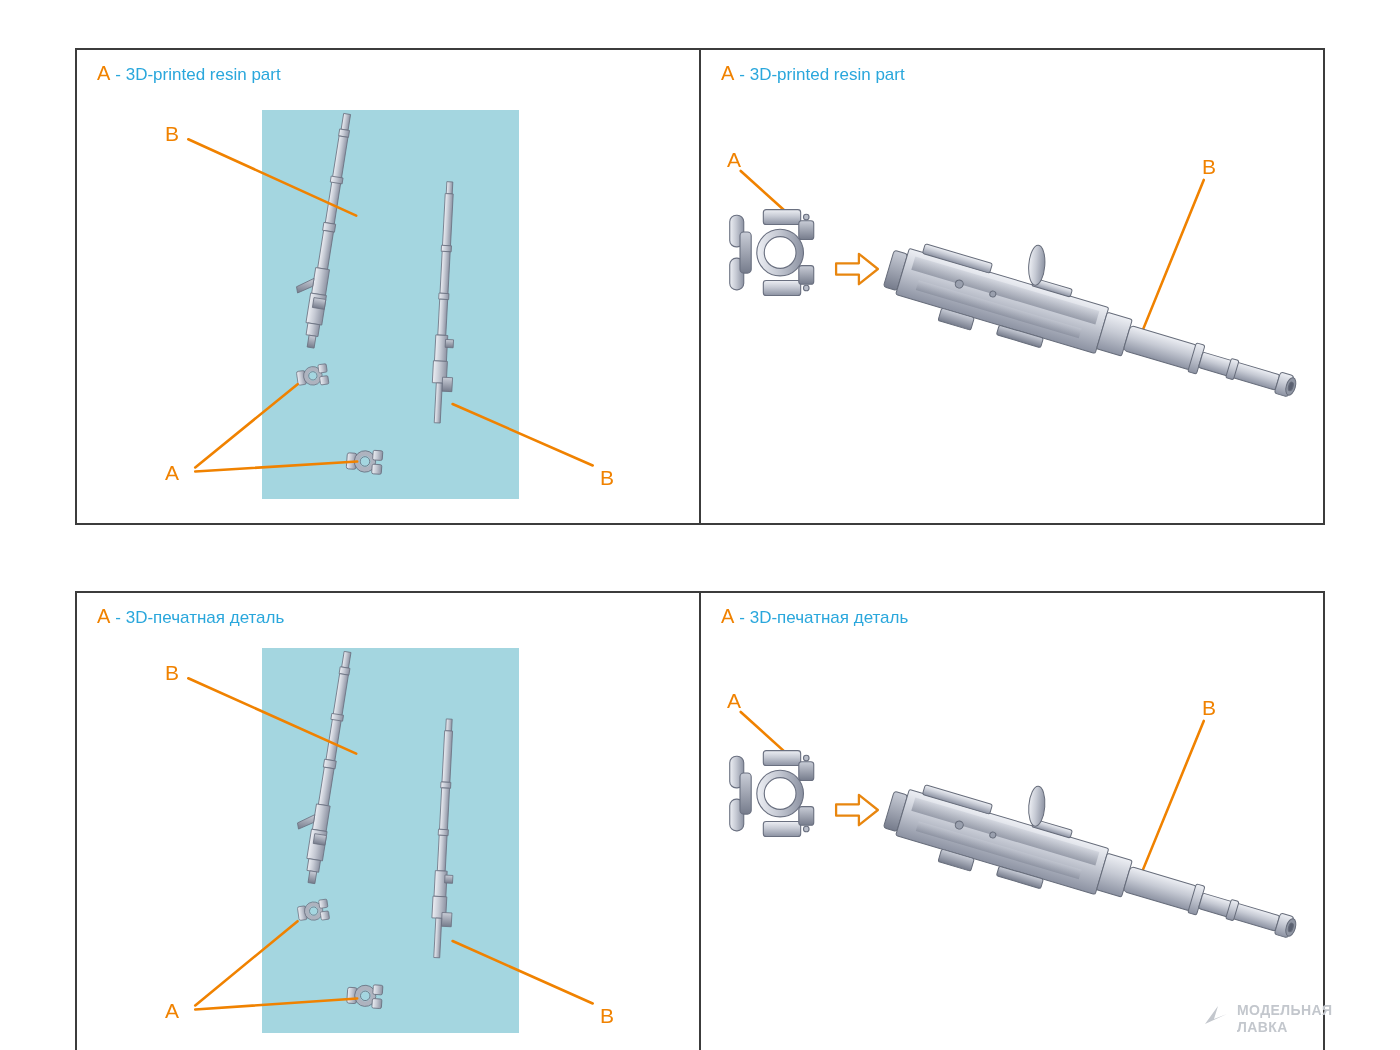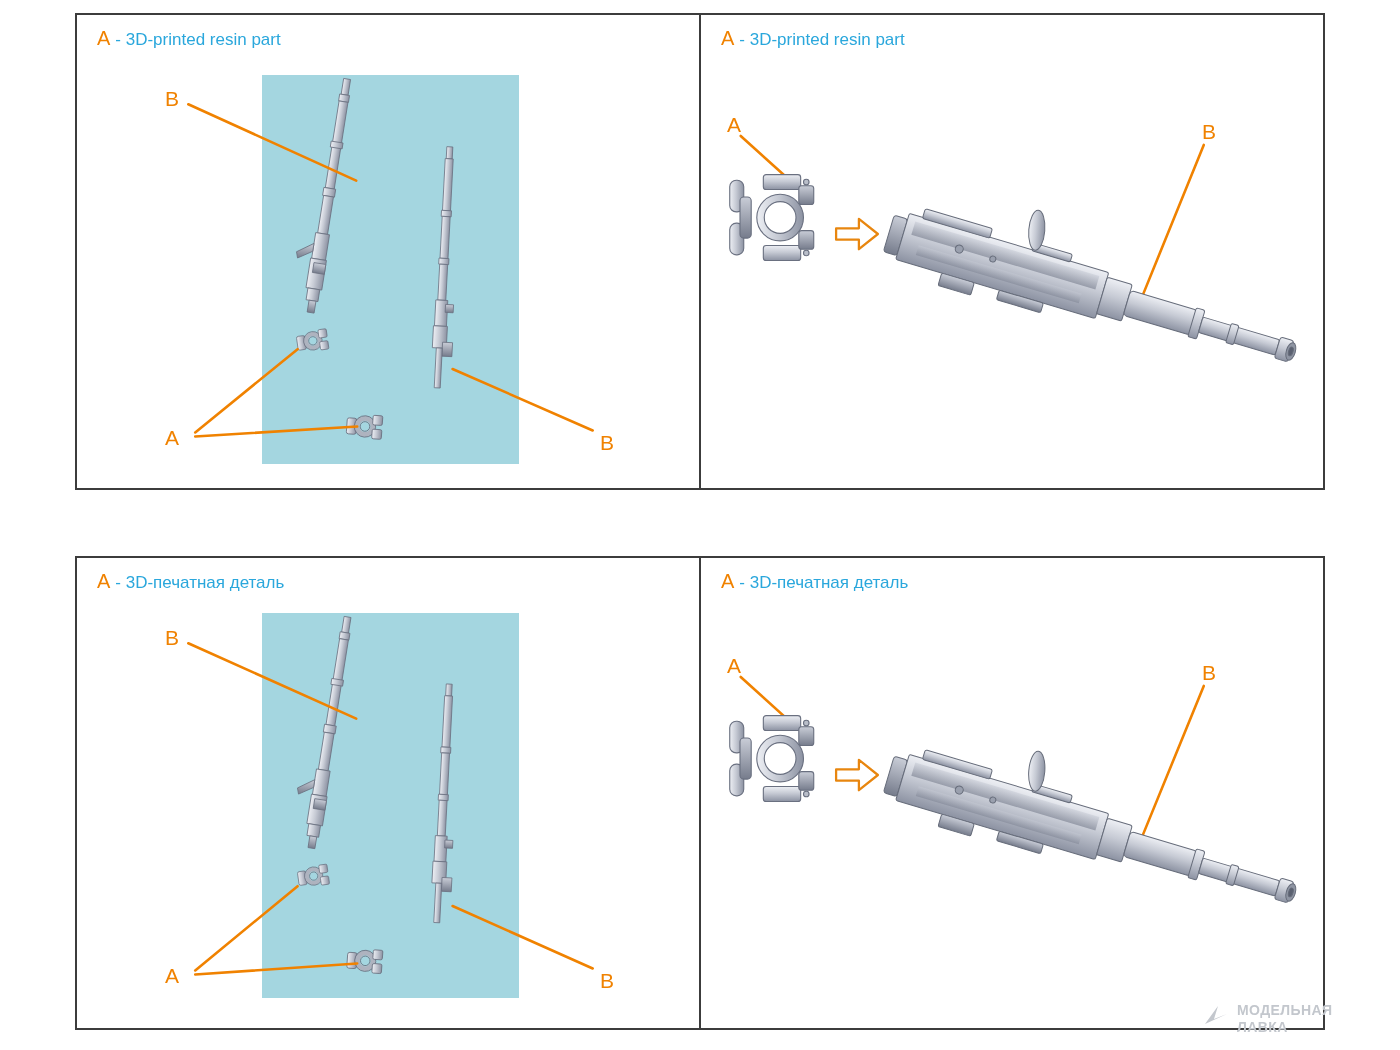--- a/index.html
+++ b/index.html
@@ -7,20 +7,21 @@
   body {
     background:#ffffff;
     font-family:"Liberation Sans", sans-serif;
     position:relative;
     overflow:hidden;
   }
   .panel {
     position:absolute;
     border:2px solid #3c3c3c;
     background:#ffffff;
+    margin-top:35px;
   }
   .hdr { position:absolute; left:20px; top:12px; white-space:nowrap; }
   .hk  { color:#F08200; font-size:20px; margin-right:5px; }
   .ht  { color:#2AA7DC; font-size:17px; }
   .bluebox {
     position:absolute; left:185px; top:60px; width:257px; height:389px;
     background:#A4D6E0;
   }
   .bluebox svg { width:100%; height:100%; display:block; }
   .overlay {

